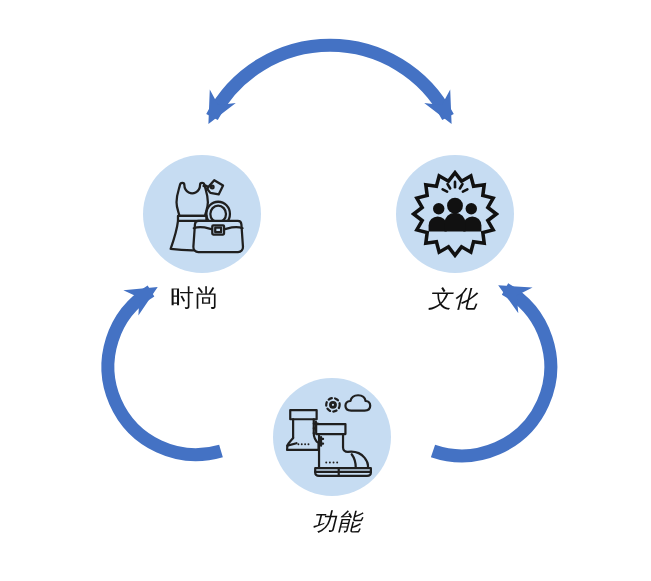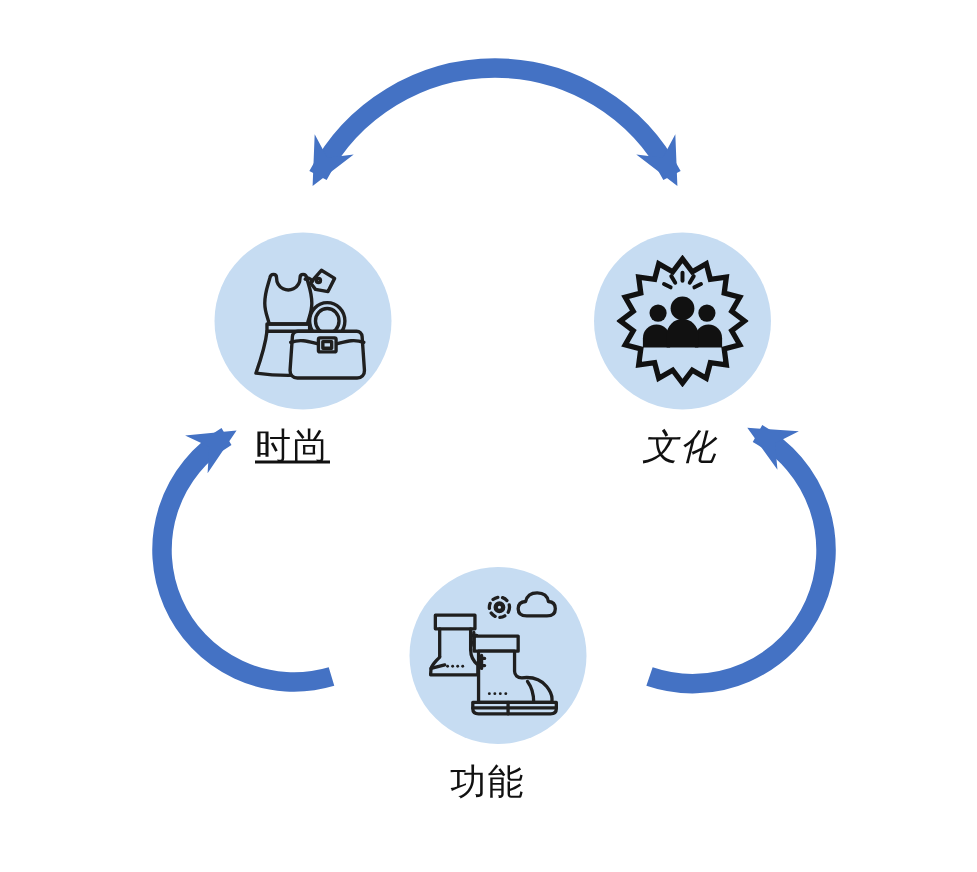--- a/index.html
+++ b/index.html
@@ -72,21 +72,21 @@
       <ellipse cx="66.5" cy="50" rx="8" ry="8.5"></ellipse>
 
       <path class="occlude" d="M46.5,57 L86.5,57 C88.5,57 90,58.5 90.2,60.5
                L91.8,83.5 C92,86.5 89.8,88.8 86.8,88.8 L46.2,88.8
                C43.2,88.8 41,86.5 41.2,83.5 L42.8,60.5 C43,58.5 44.5,57 46.5,57 Z"></path>
       <path d="M41.6,64.5 C52,61 58,66.5 66.5,66.5 C75,66.5 81,61 91.4,64.5"></path>
       <rect class="occlude" x="60.5" y="61.5" width="12" height="9.5" rx="1"></rect>
       <rect x="63.5" y="64" width="6" height="4.5"></rect>
     </svg>
   </div>
-  <div class="node-label" style="left:136px; top:283px;text-decoration:underline;">时尚</div>
+  <div class="node-label" style="left:136px; top:283px;">时尚</div>
 
   <div class="circle" style="left:396px; top:155px;">
     <svg width="88" height="88" viewBox="0 0 100 100">
       <polygon class="seal" points="97,50 87.3,57.4 93.4,68 81.6,71.1 83.2,83.2 71.1,81.6
                68,93.4 57.4,87.3 50,97 42.6,87.3 32,93.4 28.9,81.6
                16.8,83.2 18.4,71.1 6.6,68 12.7,57.4 3,50 12.7,42.6
                6.6,32 18.4,28.9 16.8,16.8 28.9,18.4 32,6.6 42.6,12.7
                50,3 57.4,12.7 68,6.6 71.1,18.4 83.2,16.8 81.6,28.9
                93.4,32 87.3,42.6"></polygon>
 
@@ -136,15 +136,15 @@
       <circle class="dot" cx="44" cy="76.5" r="1"></circle>
       <circle class="dot" cx="47.8" cy="76.5" r="1"></circle>
       <circle class="dot" cx="51.6" cy="76.5" r="1"></circle>
       <circle class="dot" cx="55.4" cy="76.5" r="1"></circle>
       <path class="occlude" d="M32.5,82.5 L90.5,82.5 L90.5,87 Q90.5,90.5 86.5,90.5
                L36.5,90.5 Q32.5,90.5 32.5,87 Z"></path>
       <path d="M32.5,86.4 H90.5"></path>
       <path d="M57,82.5 V90.5"></path>
     </svg>
   </div>
-  <div class="node-label" style="left:266px; top:507px;">功能</div>
+  <div class="node-label" style="left:278px; top:507px;font-style:italic;">功能</div>
 
 </div>
 
 </body></html>

